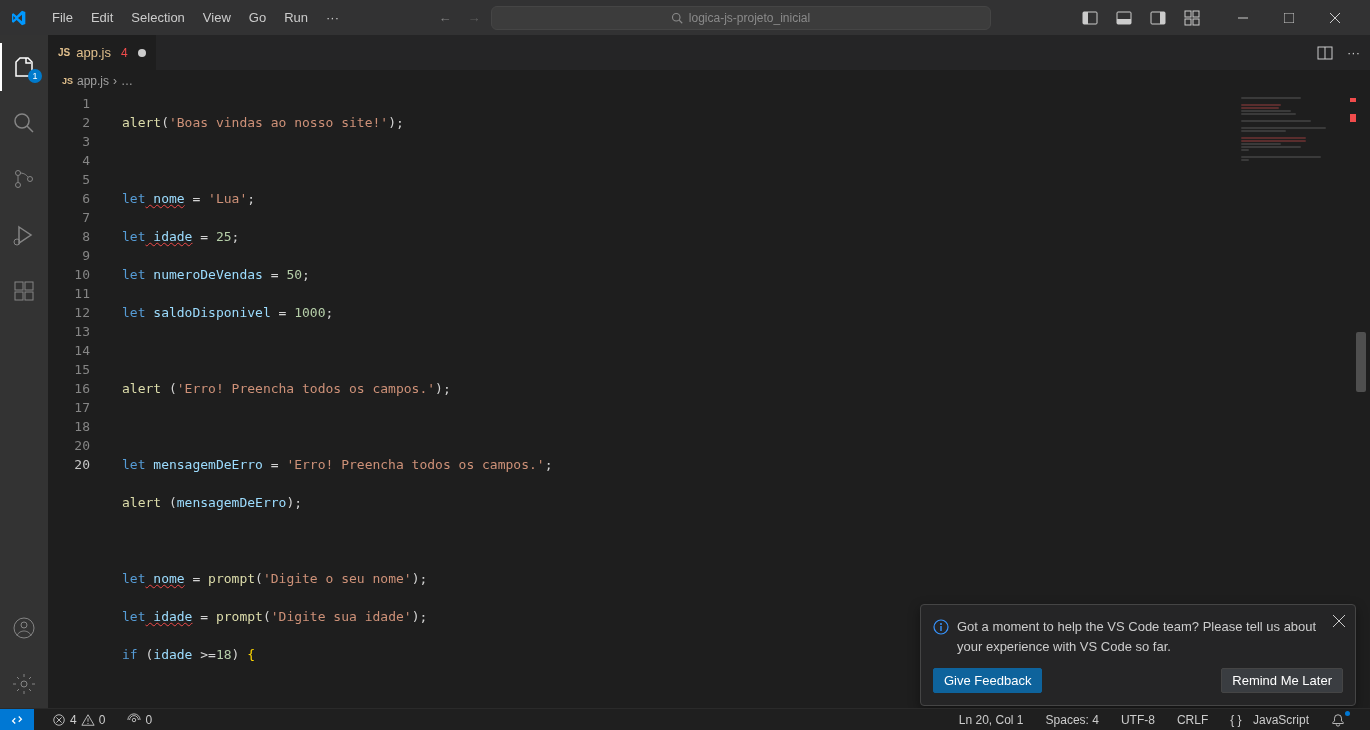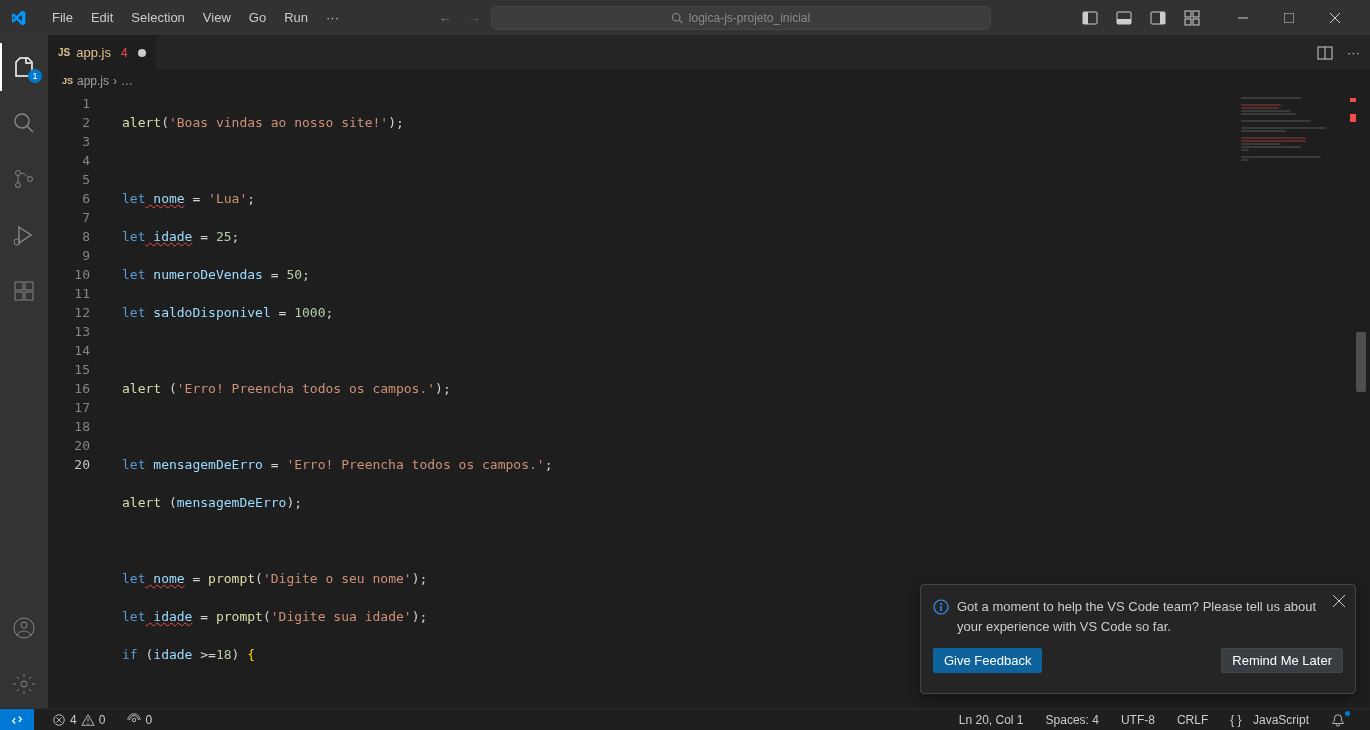--- a/index.html
+++ b/index.html
@@ -90,23 +90,23 @@
   position: absolute; right: 14px; top: 0; width: 120px; height: 100%;
   background: #1e1e1e; border-left: 1px solid #1e1e1e;
 }
 .minimap-line { height: 2px; margin: 1px 4px; background: #3a3a3a; border-radius: 1px; }
 .minimap-line.err { background: #5a2d2d; }
 .minimap-gutter-err { position: absolute; right: 0; width: 6px; background: #f14c4c; }
 
 .scroll-handle { position: absolute; right: 4px; top: 240px; width: 10px; height: 60px; background: #4f4f4f; border-radius: 2px; }
 
 .notification {
-  position: absolute; right: 14px; bottom: 36px; width: 436px;
+  position: absolute; right: 14px; bottom: 24px; width: 436px;
   background: #252526; border: 1px solid #454545; border-radius: 4px;
-  padding: 12px 12px 20px 12px; color: #cccccc; font-size: 13px;
+  padding: 12px 12px 12px 12px; color: #cccccc; font-size: 13px;
   box-shadow: 0 4px 12px rgba(0,0,0,0.4);
 }
 .notif-header { display: flex; gap: 8px; }
 .notif-info-icon { color: #3794ff; flex-shrink: 0; margin-top: 2px; }
 .notif-close { position: absolute; right: 10px; top: 10px; color: #cccccc; cursor: pointer; }
 .notif-text { line-height: 1.5; padding-right: 20px; }
 .notif-actions { display: flex; gap: 8px; justify-content: space-between; margin-top: 12px; }
 .btn {
   padding: 4px 10px; border-radius: 2px; font-size: 13px; cursor: pointer;
   border: 1px solid #454545; background: #3a3d41; color: #ffffff;

